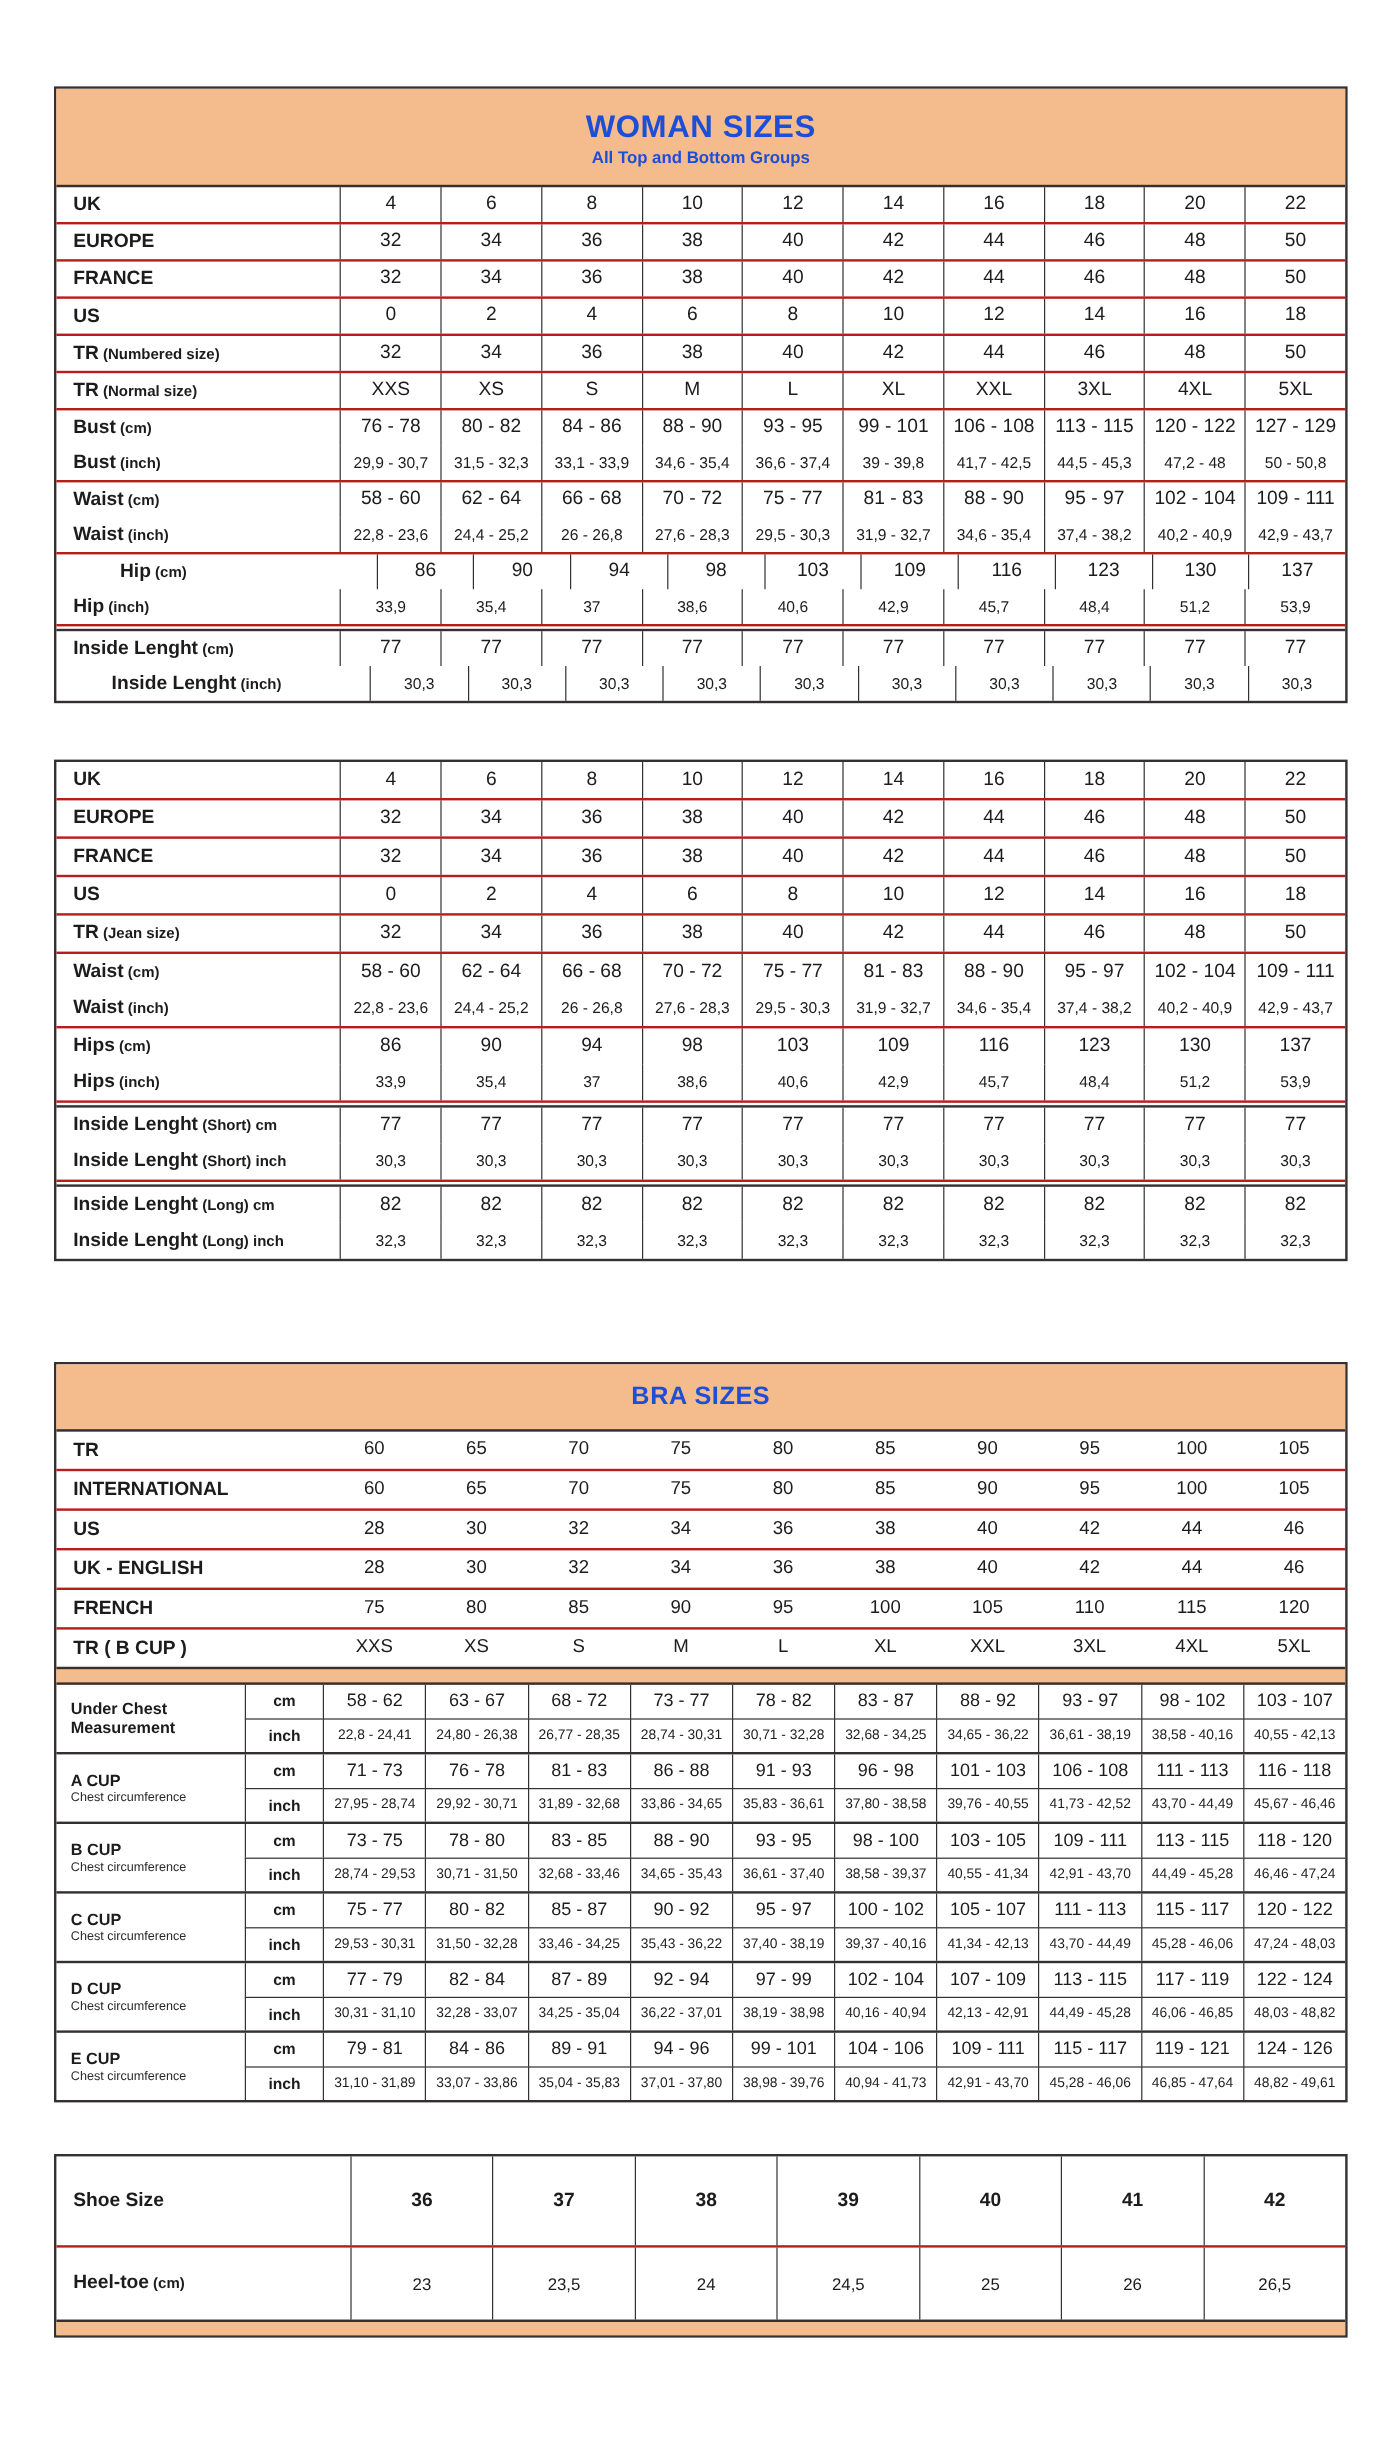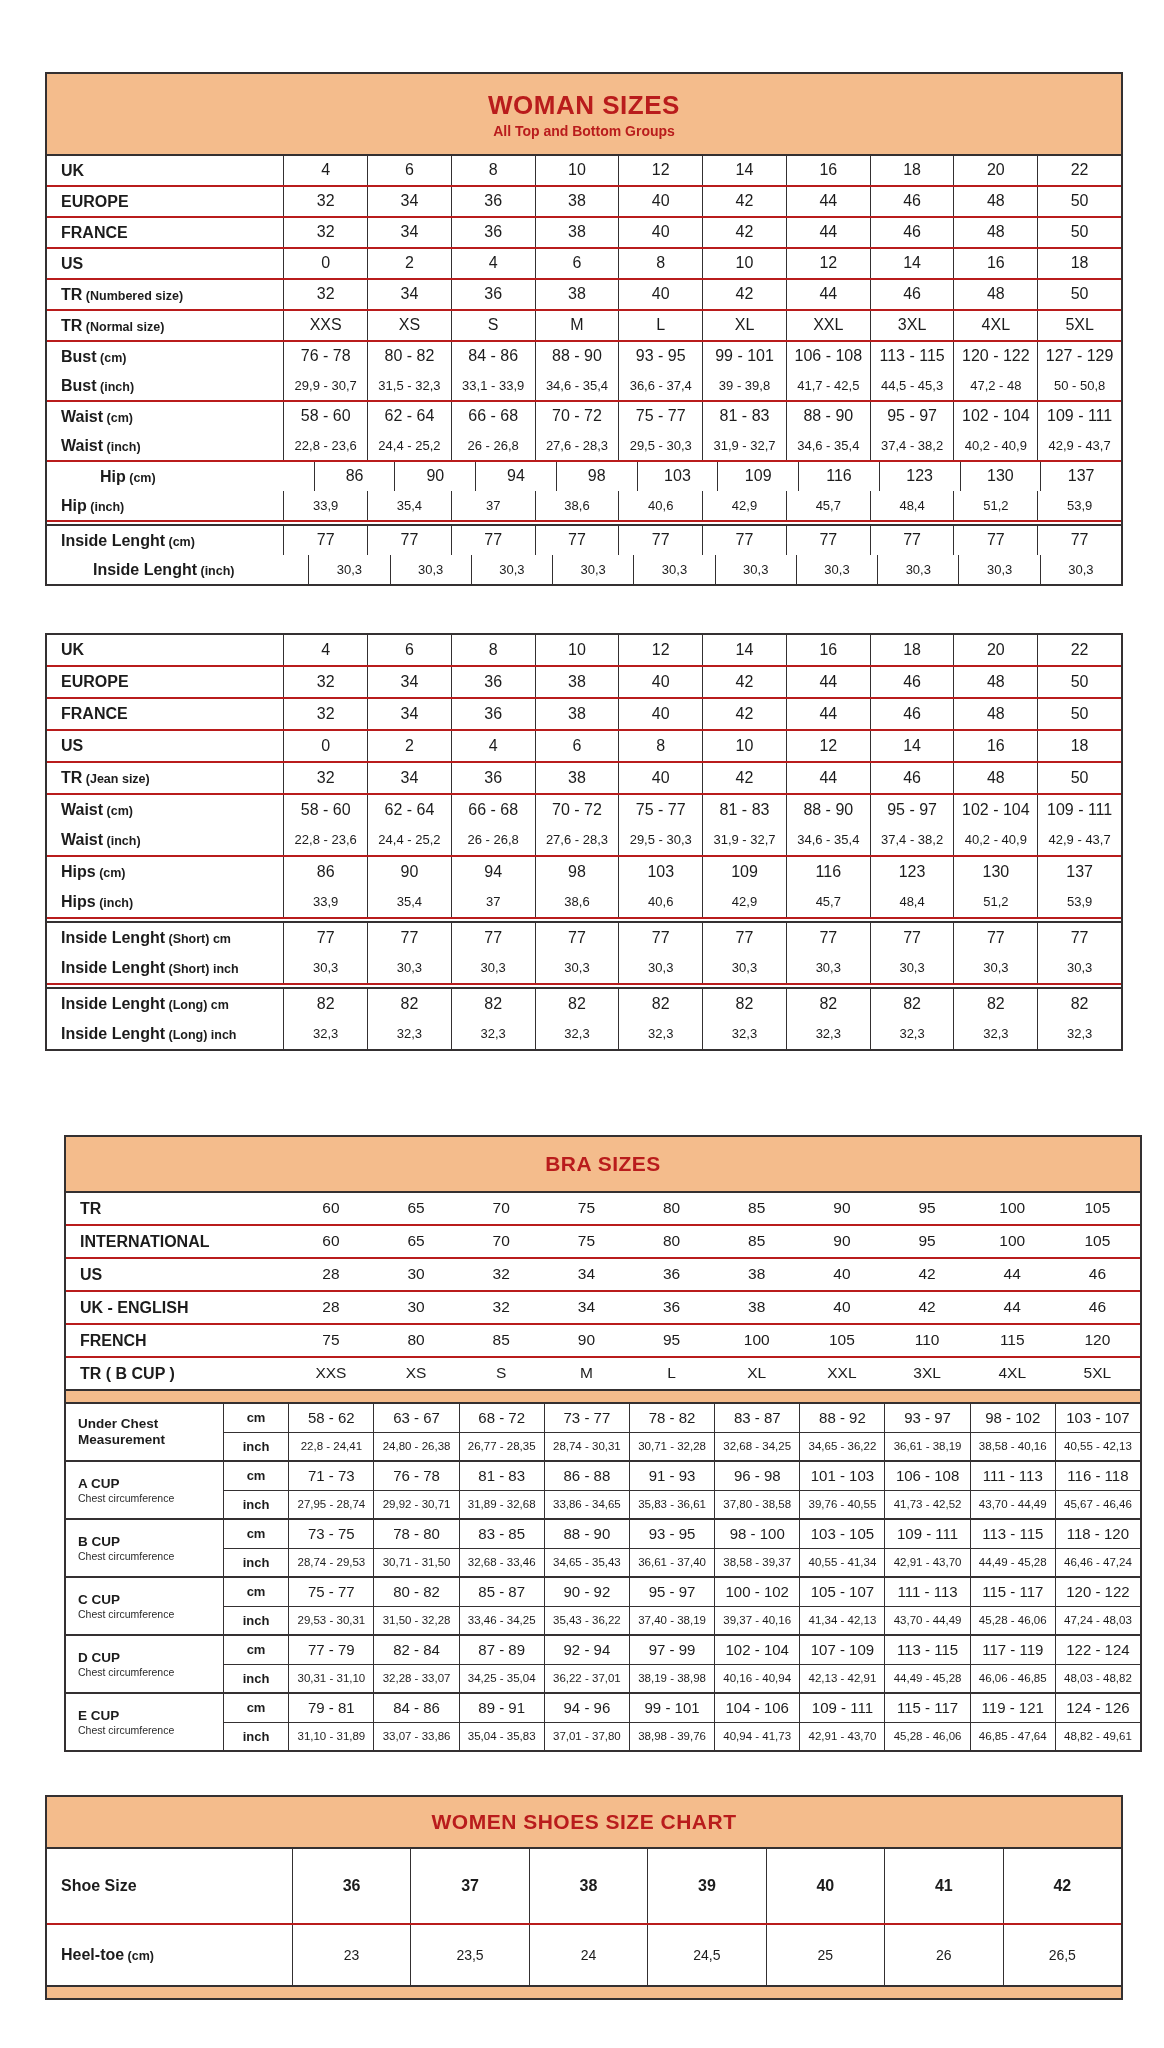--- a/index.html
+++ b/index.html
@@ -6,26 +6,26 @@
   .page{
     position:relative;width:1164px;height:2048px;background:#ffffff;
     font-family:"Liberation Sans", sans-serif;color:#1c1c1c;
   }
   .tbl{
     position:absolute;left:45px;width:1078px;box-sizing:border-box;
     border:2.5px solid #343031;background:#fff;
   }
   .t1{top:72px;}
   .t2{top:633px;}
-  .t3{top:1135px;margin-left:19px;}
+  .t3{top:1135px;}
   .t4{top:1795px;}
   .band{
     background:#f4bc8c;border-bottom:2.5px solid #343031;
     display:flex;flex-direction:column;align-items:center;justify-content:center;
-    color:#b91c1c;
+    color:#1d4ed8;
   }
   .t1 .band{height:80px;}
   .t2 .band{height:52px;}
   .t3 .band{height:54px;}
   .t4 .band{height:50px;}
   .band-title{font-weight:bold;font-size:26px;letter-spacing:.5px;}
   .t2 .band-title{font-size:24px;}
   .t3 .band-title,.t4 .band-title{font-size:21px;}
   .band-sub{font-weight:bold;font-size:14px;margin-top:2px;}
   .grp{border-bottom:2px solid #b91c1c;}
@@ -738,23 +738,20 @@
           <div class="ccell r2">40,94 - 41,73</div>
           <div class="ccell r2">42,91 - 43,70</div>
           <div class="ccell r2">45,28 - 46,06</div>
           <div class="ccell r2">46,85 - 47,64</div>
           <div class="ccell r2">48,82 - 49,61</div>
         </div>
       </div>
   </section>
 
   <section class="tbl t4">
-    <header class="band">
-      <div class="band-title">WOMEN SHOES SIZE CHART</div>
-    </header>
     <div class="body">
         <div class="grp">
           <div class="row" style="grid-template-columns: 22.8% repeat(7, 1fr);">
             <div class="lab"><div style="display: inline;">Shoe Size</div></div>
             <div class="cell">36</div>
             <div class="cell">37</div>
             <div class="cell">38</div>
             <div class="cell">39</div>
             <div class="cell">40</div>
             <div class="cell">41</div>

